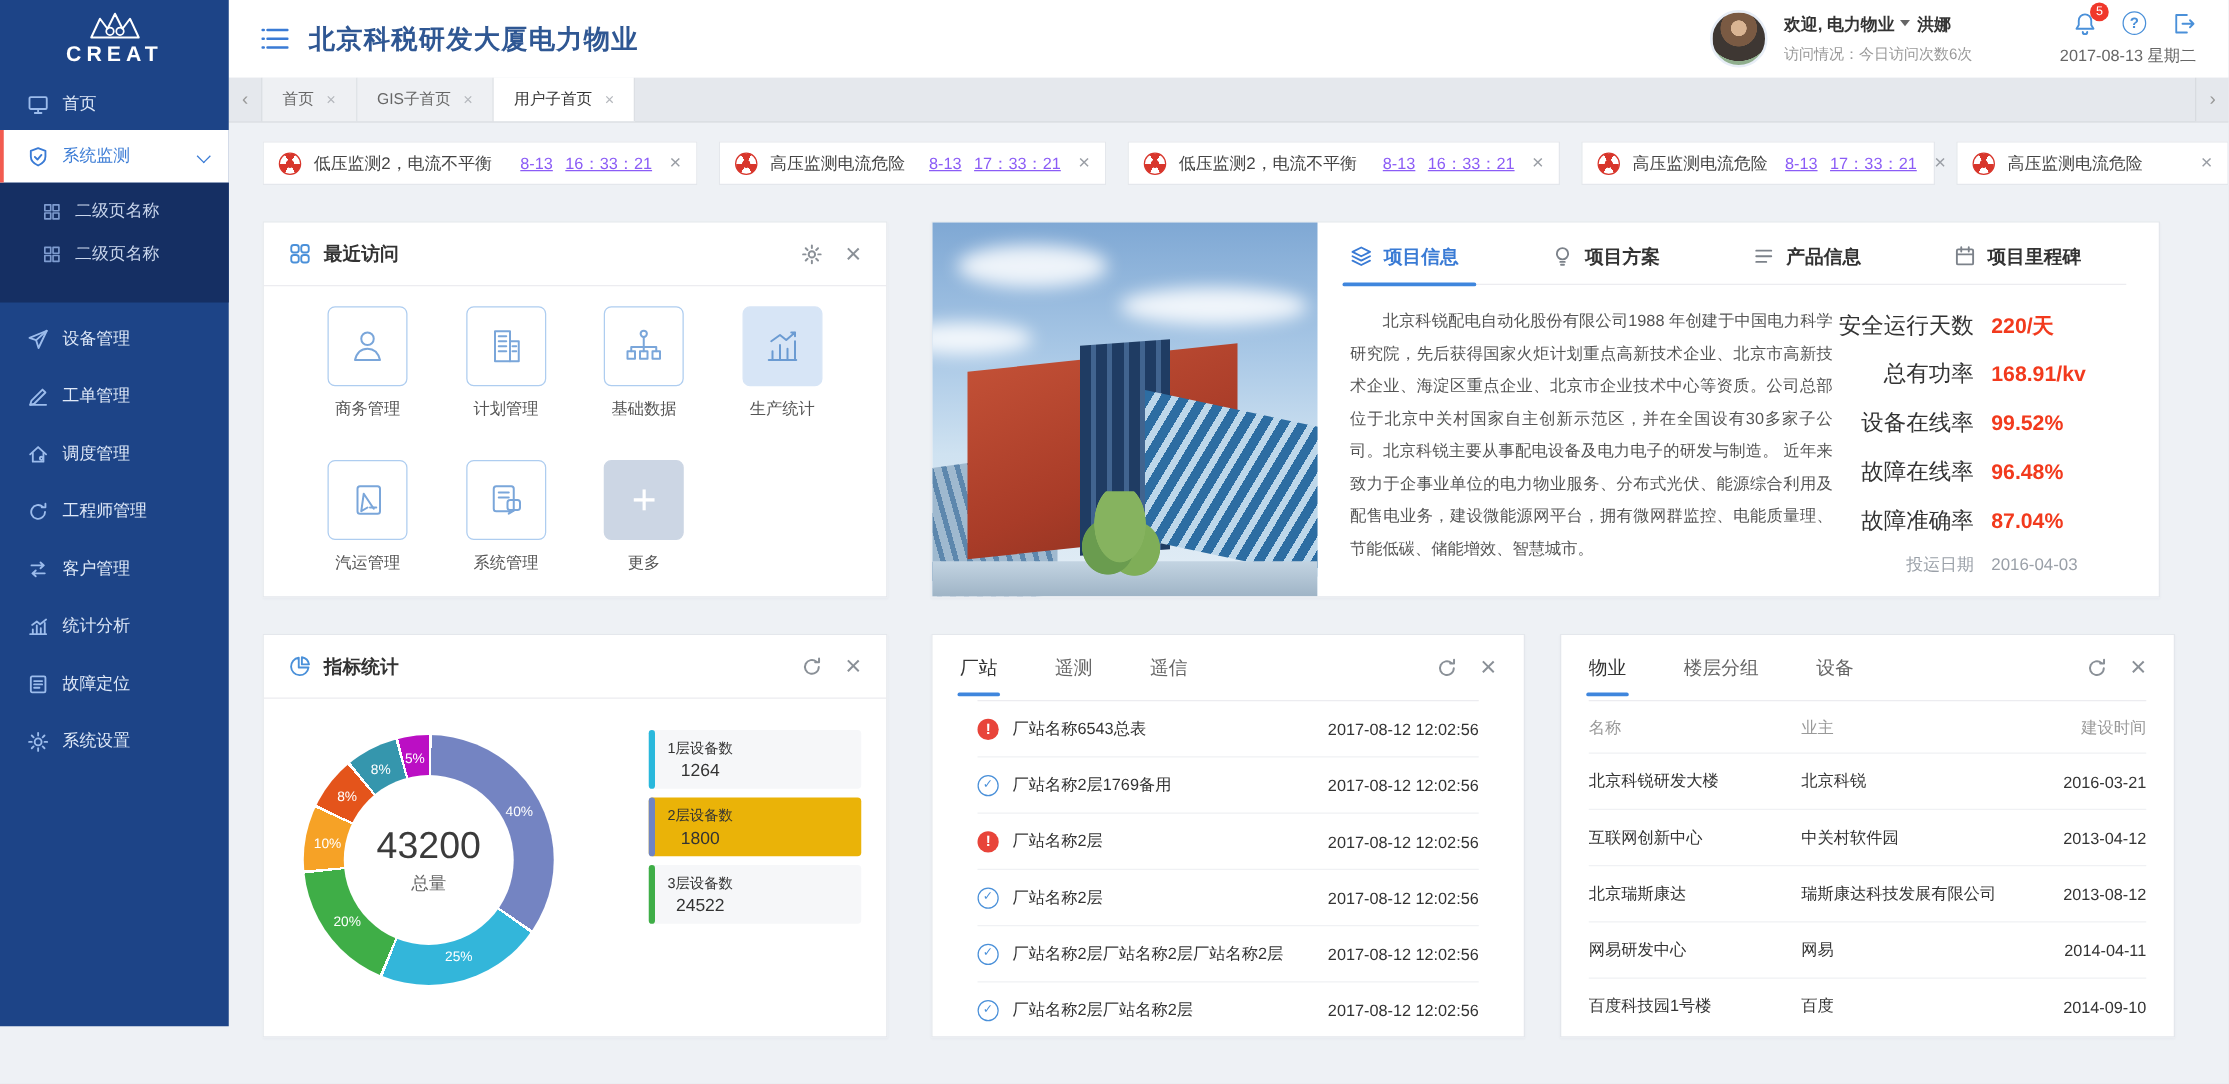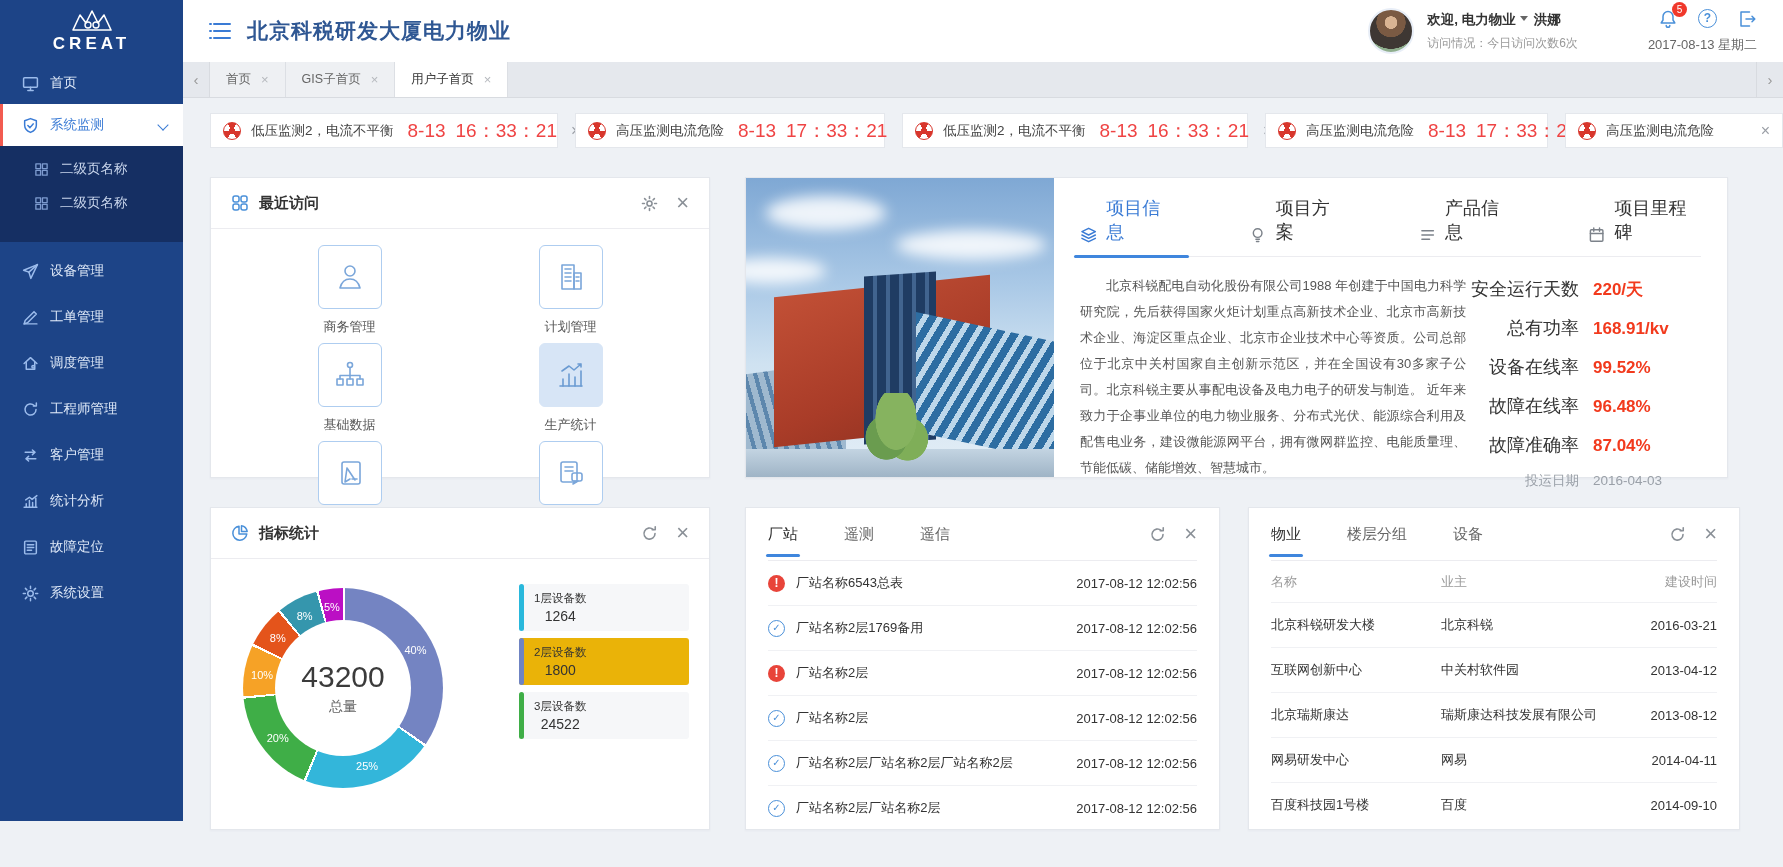--- a/index.html
+++ b/index.html
@@ -59,58 +59,58 @@
   .panel { position:absolute; background:#fff; border:1px solid #e4e7ec; box-shadow:0 1px 2px rgba(40,60,90,.04); }
 
   
   .alert-row { position:absolute; left:27px; top:15px; right:0; height:35px; display:flex; gap:17px; overflow:hidden; }
   .alert-card { background:#fff; border:1px solid #e4e7ec; display:flex; align-items:center; padding:0 12px; flex:0 0 auto; }
   .alarm-ic { width:18px; height:18px; border-radius:50%; flex:0 0 auto; margin-right:10px;
     background: radial-gradient(circle, #d8362c 0 3px, transparent 3.5px),
       conic-gradient(#d8362c 0 30deg,#fff 30deg 90deg,#d8362c 90deg 150deg,#fff 150deg 210deg,#d8362c 210deg 270deg,#fff 270deg 330deg,#d8362c 330deg 360deg);
     border:1.5px solid #d8362c; }
   .alert-text { font-size:13.5px; color:#444; white-space:nowrap; }
-  .alert-time { margin-left:auto; font-size:19px; color:#ef4444; white-space:nowrap; padding-left:14px; }
+  .alert-time { margin-left:auto; font-size:13px; color:#8b5cf6; white-space:nowrap; padding-left:14px;text-decoration:underline; }
   .alert-time .d { margin-right:10px; }
   .alert-close { margin-left:14px; color:#9a9ea5; font-size:16px; line-height:1; cursor:pointer; }
   .alert-close::before, .pn-close::before { content:"×"; }
 
   
   .pn-head { display:flex; align-items:center; padding:0 20px; height:50px; }
   .pn-title { font-size:15px; color:#333; font-weight:bold; margin-left:10px; }
   .pn-ic { width:18px; height:18px; color:#4a90d9; }
   .pn-ic svg, .mini-ic svg { width:100%; height:100%; stroke:currentColor; fill:none; stroke-width:1.5; stroke-linecap:round; stroke-linejoin:round; }
   .pn-tools { margin-left:auto; display:flex; align-items:center; gap:18px; }
   .mini-ic { width:17px; height:17px; color:#8a9097; cursor:pointer; }
   .pn-close { color:#8a9097; font-size:22px; line-height:1; cursor:pointer; font-weight:400; }
   .pn-divider { height:1px; background:#ececf0; margin:0 0; }
 
   
-  .shortcut-grid { display:grid; grid-template-columns:repeat(2,1fr); padding:16px 28px 0 28px; row-gap:7px; }
+  .shortcut-grid { display:grid; grid-template-columns:repeat(4,1fr); padding:16px 28px 0 28px; row-gap:32px; }
   .shortcut { display:flex; flex-direction:column; align-items:center; cursor:pointer; }
   .sc-box { width:64px; height:64px; border:1px solid #aecdf0; border-radius:6px; display:flex; align-items:center; justify-content:center; color:#7aa6da; background:#fff; }
   .sc-box svg { width:36px; height:36px; stroke:currentColor; fill:none; stroke-width:1.6; stroke-linecap:round; stroke-linejoin:round; }
   .shortcut.active .sc-box { background:#d7e5f6; border-color:#d7e5f6; color:#6b9bd2; }
   .shortcut.more .sc-box { background:#ccd6e4; border-color:#ccd6e4; color:#fff; font-size:34px; font-weight:300; }
   .shortcut.more .sc-box::before { content:"+"; }
   .sc-label { margin-top:9px; font-size:13px; color:#555; }
 
   
   .building { position:absolute; left:0; top:0; bottom:0; width:308px; overflow:hidden;
     background:linear-gradient(180deg,#7fa8d4 0%,#a9c8e6 35%,#cfe2f1 62%,#e4eef6 100%); }
   .cloud { position:absolute; background:rgba(255,255,255,.85); border-radius:50%; filter:blur(7px); }
   .b-red { position:absolute; left:28px; top:108px; width:216px; height:150px; background:linear-gradient(160deg,#c25036 0%,#a93c28 60%,#8e3120 100%); transform:skewY(-6deg); }
   .b-glass { position:absolute; left:118px; top:96px; width:72px; height:168px; background:repeating-linear-gradient(90deg,#1f3c63 0 9px,#41648f 9px 13px); transform:skewY(-4deg); }
   .b-roof { position:absolute; right:-12px; top:150px; width:150px; height:120px; background:repeating-linear-gradient(118deg,#2d6da2 0 7px,#bdd7ea 7px 12px); transform:skewY(12deg); }
   .b-left { position:absolute; left:-10px; top:190px; width:110px; height:115px; background:repeating-linear-gradient(75deg,#9fb9cf 0 6px,#5d87ad 6px 10px); transform:skewY(-8deg); }
   .b-base { position:absolute; left:0; bottom:0; width:100%; height:28px; background:linear-gradient(180deg,#c3d4e2,#9fb4c6); }
   .b-tree { position:absolute; left:118px; bottom:10px; width:64px; height:74px; background:radial-gradient(ellipse at 50% 35%, #86b35f 0 45%, transparent 46%), radial-gradient(ellipse at 35% 60%, #6a9c4f 0 35%, transparent 36%), radial-gradient(ellipse at 68% 62%, #7fae58 0 33%, transparent 34%); }
   .proj-right { position:absolute; left:308px; right:0; top:0; bottom:0; padding:18px 26px 0 26px; }
   .proj-tabs { display:flex; align-items:center; gap:74px; border-bottom:1px solid #ececf0; padding-bottom:12px; }
-  .proj-tab { position:relative; display:flex; align-items:flex-end; gap:9px; font-size:18px; color:#333; cursor:pointer; }
+  .proj-tab { position:relative; display:flex; align-items:flex-start; gap:9px; font-size:15px; color:#333; cursor:pointer;font-weight:bold; }
   .proj-tab .pt-ic { width:18px; height:18px; color:#7c828a; }
   .proj-tab .pt-ic svg { width:100%; height:100%; stroke:currentColor; fill:none; stroke-width:1.5; stroke-linecap:round; stroke-linejoin:round; }
   .proj-tab.active { color:#3a7bd5; }
   .proj-tab.active .pt-ic { color:#3a7bd5; }
   .proj-tab.active::after { content:""; position:absolute; left:-6px; right:-14px; bottom:-14px; height:3px; background:#3f86dd; border-radius:2px; }
   .proj-body { display:flex; padding-top:16px; }
   .proj-desc { width:408px; font-size:13px; color:#555; line-height:26px; text-align:justify; text-indent:2em; }
   .proj-stats { margin-left:auto; width:248px; padding-top:4px; }
   .stat-row { display:flex; align-items:baseline; justify-content:flex-end; margin-bottom:15px; }
   .stat-label { font-size:18px; color:#333; }
@@ -130,21 +130,21 @@
   .legend-bar { width:5px; height:100%; border-radius:3px; flex:0 0 auto; }
   .legend-txt { margin-left:10px; }
   .legend-label { font-size:11.5px; color:#333; }
   .legend-value { font-size:14px; color:#333; margin-top:2px;text-align:center; }
 
   
   .lp-tabs { display:flex; align-items:center; gap:46px; padding:0 22px; height:52px; }
   .lp-tab { position:relative; font-size:15px; color:#666; cursor:pointer; }
   .lp-tab.active { color:#333; }
   .lp-tab.active::after { content:""; position:absolute; left:-2px; right:-2px; bottom:-13px; height:3px; background:#3f86dd; border-radius:2px; }
-  .station-rows { padding:0 22px; }
+  .station-rows { padding:0 36px; }
   .st-row { display:flex; align-items:center; height:45px; border-top:1px solid #f0f1f4; font-size:13px; color:#333; }
   .st-row:first-child { border-top:1px solid #ececf0; }
   .st-ic { width:17px; height:17px; border-radius:50%; margin-right:11px; flex:0 0 auto; text-align:center; }
   .st-ic.alert { background:#e8443a; color:#fff; font-size:12px; font-weight:bold; line-height:17px; }
   .st-ic.alert::before { content:"!"; }
   .st-ic.ok { border:1.4px solid #4a90d9; color:#4a90d9; font-size:10px; line-height:14px; }
   .st-ic.ok::before { content:"✓"; }
   .st-name { white-space:nowrap; overflow:hidden; }
   .st-time { margin-left:auto; color:#333; white-space:nowrap; padding-left:10px; }
 

